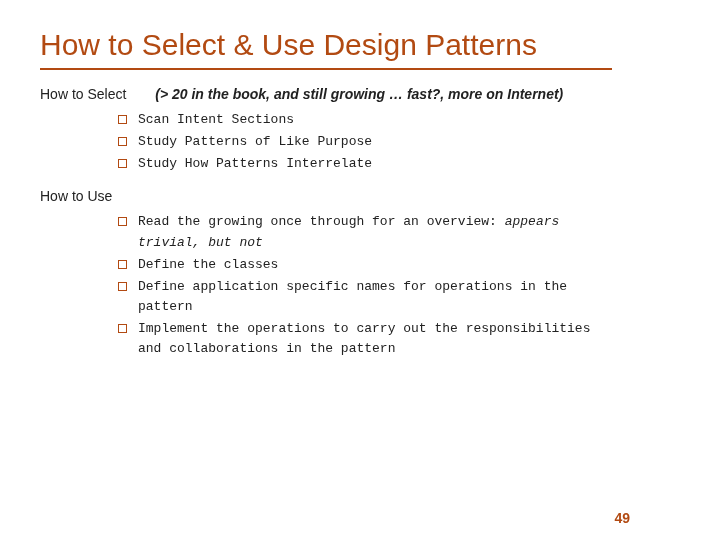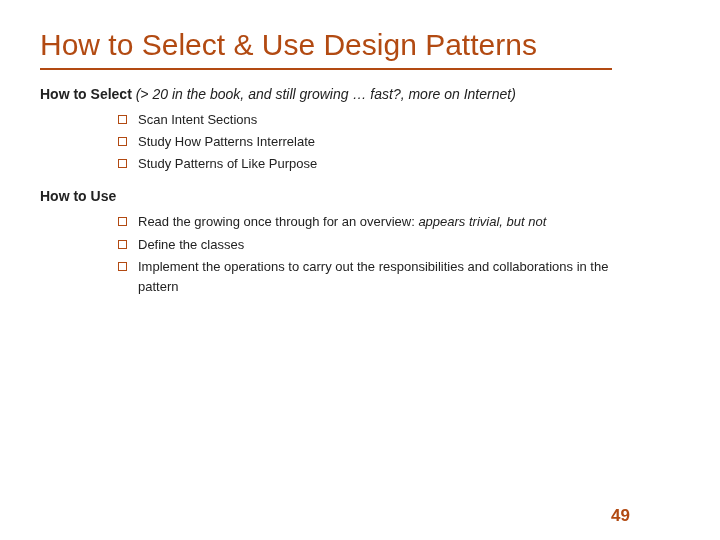--- a/index.html
+++ b/index.html
@@ -14,26 +14,27 @@
     color: #b24a12;
     padding-bottom: 6px;
     border-bottom: 2px solid #b24a12;
     margin-bottom: 16px;
   }
   .section-head {
     font-size: 14px;
     margin: 6px 0 8px 0;
     color: #222;
   }
-  .section-head .bold { font-weight: bold; }
-  .section-head .sub { font-style: italic; font-weight: normal; }
+  .section-head .bold { font-weight: normal; }
+  .section-head .sub { font-style: italic; font-weight: bold; margin-left: 25px; }
   ul.items {
     list-style: none;
     margin: 0 0 14px 78px;
     padding: 0;
+    font-family: Liberation Mono, monospace;
   }
   ul.items li {
     position: relative;
     font-size: 13px;
     line-height: 1.55;
     padding-left: 20px;
     margin: 2px 0;
     color: #222;
   }
   ul.items li::before {
@@ -41,45 +42,46 @@
     position: absolute;
     left: 0; top: 5px;
     width: 7px; height: 7px;
     border: 1px solid #b24a12;
     background: #fff;
   }
   .italic { font-style: italic; }
   .page-num {
     position: absolute;
     right: 22px; bottom: 14px;
-    font-size: 17px;
+    font-size: 14px;
     color: #b24a12;
     font-weight: bold;
   }
 </style>
 </head>
 <body>
 
 <div class="slide">
 
   <h1 class="title">How to Select &amp; Use Design Patterns</h1>
 
   <div class="section-head">
     <span class="bold">How to Select</span><span class="sub"> (&gt; 20 in the book, and still growing … fast?, more on Internet)</span>
   </div>
   <ul class="items">
     <li><span>Scan Intent Sections</span></li>
+    <li><span>Study Patterns of Like Purpose</span></li>
     <li><span>Study How Patterns Interrelate</span></li>
-    <li><span>Study Patterns of Like Purpose</span></li>
   </ul>
 
   <div class="section-head">
     <span class="bold">How to Use</span><span class="sub"></span>
   </div>
   <ul class="items">
     <li><span>Read the growing once through for an overview: </span><span class="italic">appears trivial, but not</span></li>
     <li><span>Define the classes</span></li>
+    <li><span>Define application specific names for operations in the pattern</span></li>
     <li><span>Implement the operations to carry out the responsibilities and collaborations in the pattern</span></li>
   </ul>
 
   <div class="page-num">49</div>
 
 </div>
 
 </body></html>

